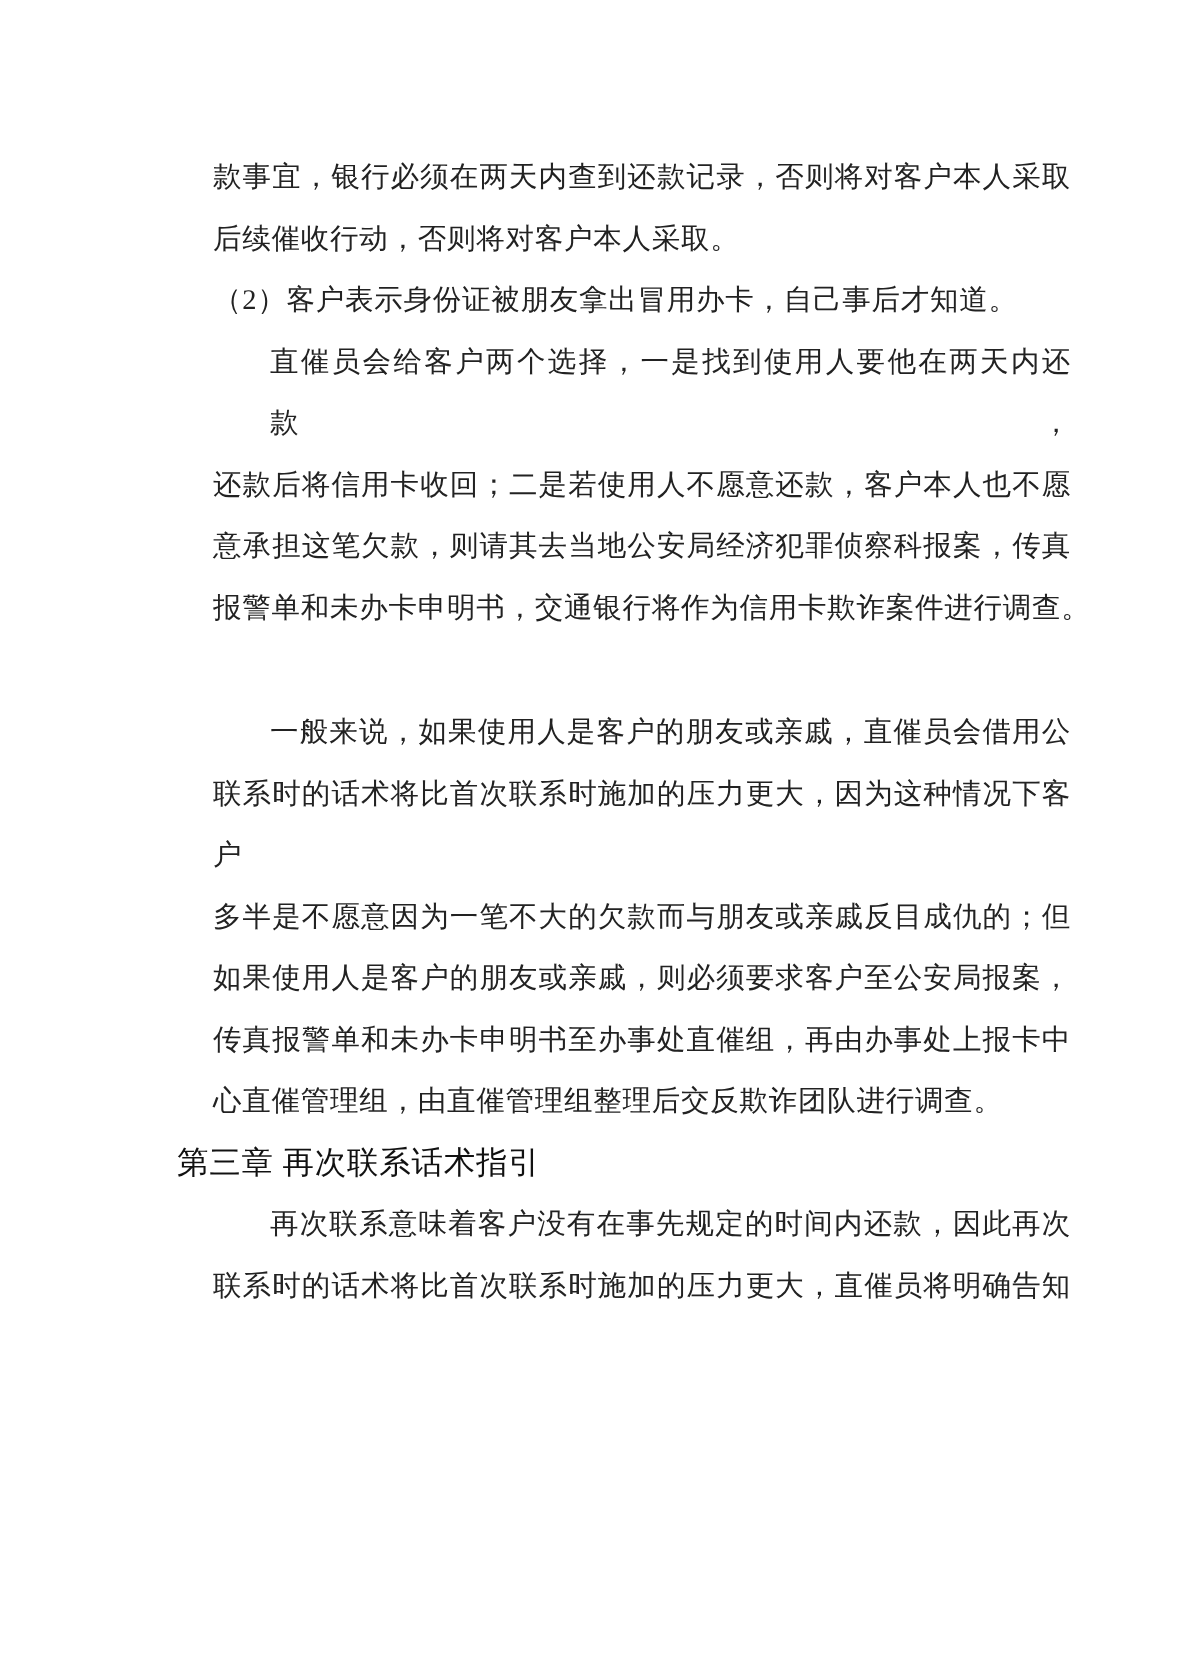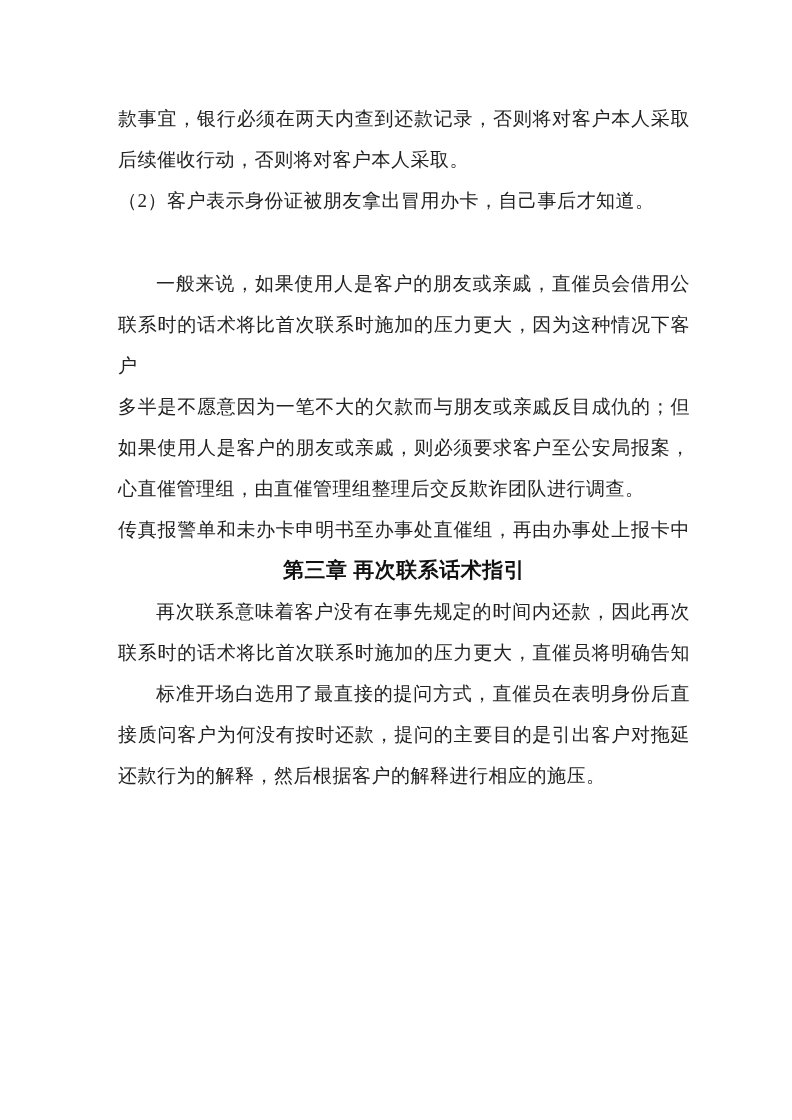--- a/index.html
+++ b/index.html
@@ -26,71 +26,72 @@
     line-height: 41px;
   }
   .paragraph {
     margin: 0;
     padding: 0;
   }
   .text-line {
     width: 100%;
     white-space: nowrap;
     letter-spacing: 0.5px;
+    margin-left: 24px;
   }
   
   .text-line.j {
     white-space: normal;
     text-align: justify;
     text-align-last: justify;
     -moz-text-align-last: justify;
   }
   .text-line.indent {
     padding-left: 38px;
   }
   .text-line.j.indent {
     width: 534px;
   }
   .spacer {
     height: 42px;
   }
   .heading {
-    font-weight: 700;
+    font-weight: 400;
     font-size: 21px;
     color: #111111;
     line-height: 41px;
     letter-spacing: 0.5px;
-    text-align: center;
   }
 </style>
 </head>
 <body>
 
 <div class="page">
   <div class="doc-body">
       <div class="paragraph">
         <div class="text-line j">款事宜，银行必须在两天内查到还款记录，否则将对客户本人采取</div>
         <div class="text-line">后续催收行动，否则将对客户本人采取。</div>
       </div>
       <div class="paragraph">
         <div class="text-line">（2）客户表示身份证被朋友拿出冒用办卡，自己事后才知道。</div>
       </div>
+      <div class="paragraph">
+        <div class="text-line j indent">直催员会给客户两个选择，一是找到使用人要他在两天内还款，</div>
+        <div class="text-line j">还款后将信用卡收回；二是若使用人不愿意还款，客户本人也不愿</div>
+        <div class="text-line j">意承担这笔欠款，则请其去当地公安局经济犯罪侦察科报案，传真</div>
+        <div class="text-line">报警单和未办卡申明书，交通银行将作为信用卡欺诈案件进行调查。</div>
+      </div>
       <div class="spacer"></div>
       <div class="paragraph">
         <div class="text-line j indent">一般来说，如果使用人是客户的朋友或亲戚，直催员会借用公</div>
         <div class="text-line j">联系时的话术将比首次联系时施加的压力更大，因为这种情况下客户</div>
         <div class="text-line j">多半是不愿意因为一笔不大的欠款而与朋友或亲戚反目成仇的；但</div>
         <div class="text-line j">如果使用人是客户的朋友或亲戚，则必须要求客户至公安局报案，</div>
+        <div class="text-line j">传真报警单和未办卡申明书至办事处直催组，再由办事处上报卡中</div>
         <div class="text-line">心直催管理组，由直催管理组整理后交反欺诈团队进行调查。</div>
-        <div class="text-line j">传真报警单和未办卡申明书至办事处直催组，再由办事处上报卡中</div>
       </div>
       <div class="heading">第三章 再次联系话术指引</div>
       <div class="paragraph">
         <div class="text-line j indent">再次联系意味着客户没有在事先规定的时间内还款，因此再次</div>
         <div class="text-line j">联系时的话术将比首次联系时施加的压力更大，直催员将明确告知</div>
       </div>
-      <div class="paragraph">
-        <div class="text-line j indent">标准开场白选用了最直接的提问方式，直催员在表明身份后直</div>
-        <div class="text-line j">接质问客户为何没有按时还款，提问的主要目的是引出客户对拖延</div>
-        <div class="text-line">还款行为的解释，然后根据客户的解释进行相应的施压。</div>
-      </div>
     </div>
 </div>
 
 </body></html>

